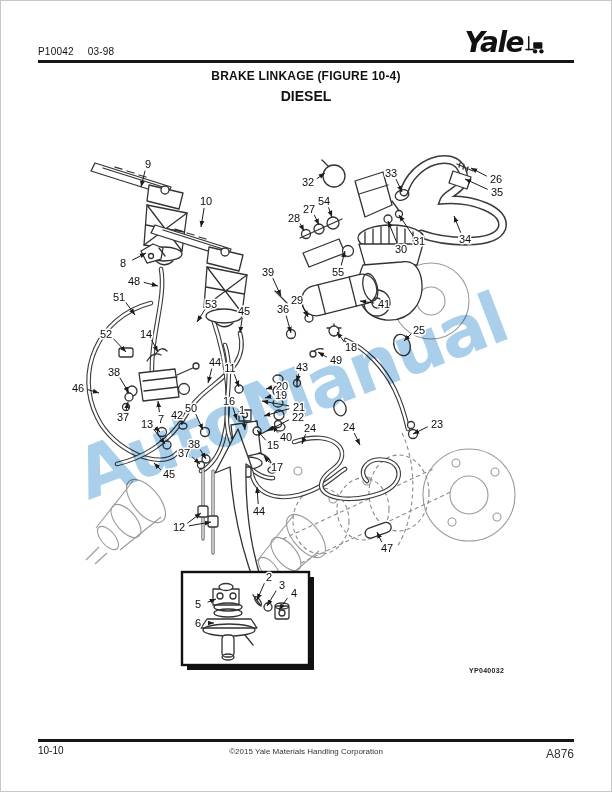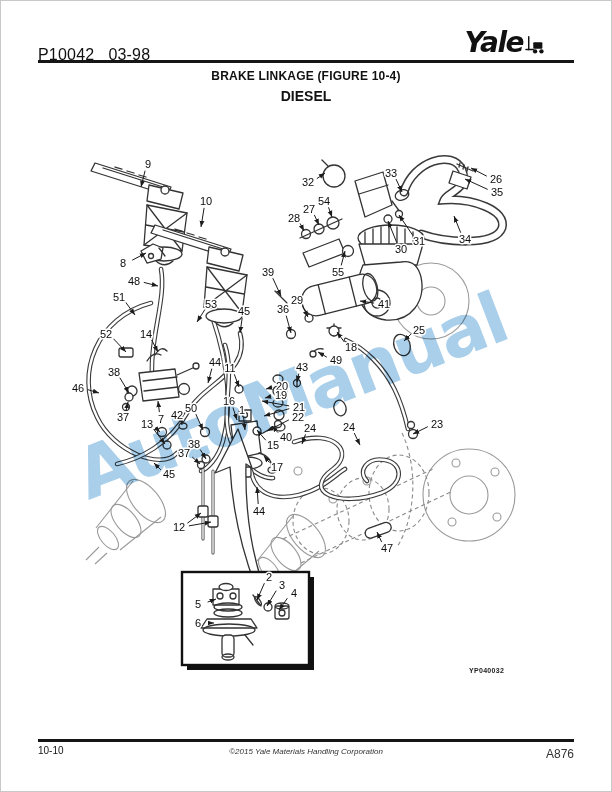--- a/index.html
+++ b/index.html
@@ -1,29 +1,29 @@
 <!DOCTYPE html>
 <html><head>
 <meta charset="utf-8">
 <style>
   html,body{margin:0;padding:0;background:#fff;}
   .page{position:relative;width:612px;height:792px;background:#fff;border:1px solid #c8c8c8;box-sizing:border-box;
         font-family:"Liberation Sans",sans-serif;color:#111;overflow:hidden;}
-  .pub{position:absolute;left:37px;top:45px;font-size:16px;letter-spacing:.2px;}
+  .pub{position:absolute;left:37px;top:45px;font-size:10px;letter-spacing:.2px;}
   .pub span{margin-right:14px;}
   .logo{position:absolute;right:64px;top:28px;display:flex;align-items:flex-end;}
   .logo .word{font-family:"DejaVu Sans",sans-serif;font-style:italic;font-weight:bold;font-size:28px;letter-spacing:-1.5px;line-height:1;}
   .logo svg{margin-left:2px;margin-bottom:2px;}
   .rule{position:absolute;left:37px;right:37px;height:2.5px;background:#161616;}
   .rule.hdr{top:59px;}
   .rule.ftr{top:738px;}
   .ttl{position:absolute;left:0;right:0;top:68px;text-align:center;font-size:12px;font-weight:bold;letter-spacing:.2px;}
   .sub{position:absolute;left:0;right:0;top:87px;text-align:center;font-size:14px;font-weight:bold;}
   .ftr-left{position:absolute;left:37px;top:744px;font-size:10px;text-align:right;}
-  .ftr-mid{position:absolute;left:0;right:0;top:746px;text-align:center;font-size:8px;color:#333;font-style:italic;}
+  .ftr-mid{position:absolute;left:0;right:0;top:746px;text-align:center;font-size:8px;color:#333;}
   .ftr-right{position:absolute;right:37px;top:746px;font-size:12px;color:#333;}
   .figcode{position:absolute;left:468px;top:666px;font-size:7px;font-weight:bold;color:#222;letter-spacing:.3px;}
   .wm{position:absolute;left:66px;top:444px;transform:rotate(-21deg);transform-origin:0 0;
       font-family:"DejaVu Sans",sans-serif;font-weight:bold;font-size:70px;line-height:1;
       color:#a9cfeb;mix-blend-mode:multiply;white-space:nowrap;letter-spacing:-2px;z-index:2;pointer-events:none;}
   svg.layer{position:absolute;left:0;top:0;z-index:1;pointer-events:none;}
   svg.layer.top{z-index:3;}
   .art{stroke:#333;fill:none;stroke-width:1.3;stroke-linecap:round;stroke-linejoin:round;}
   .fw{fill:#fff;}
   .lt{stroke:#9a9a9a;stroke-width:1.1;fill:none;}

